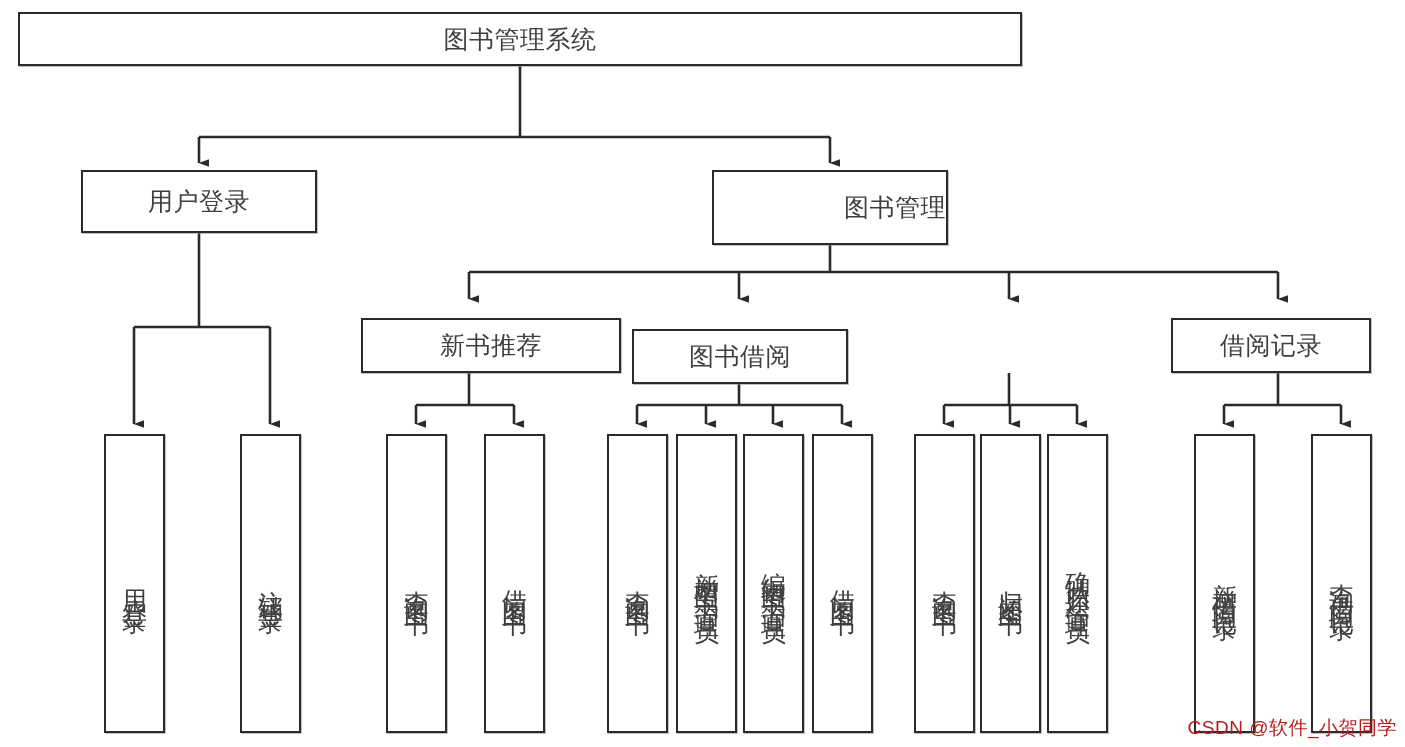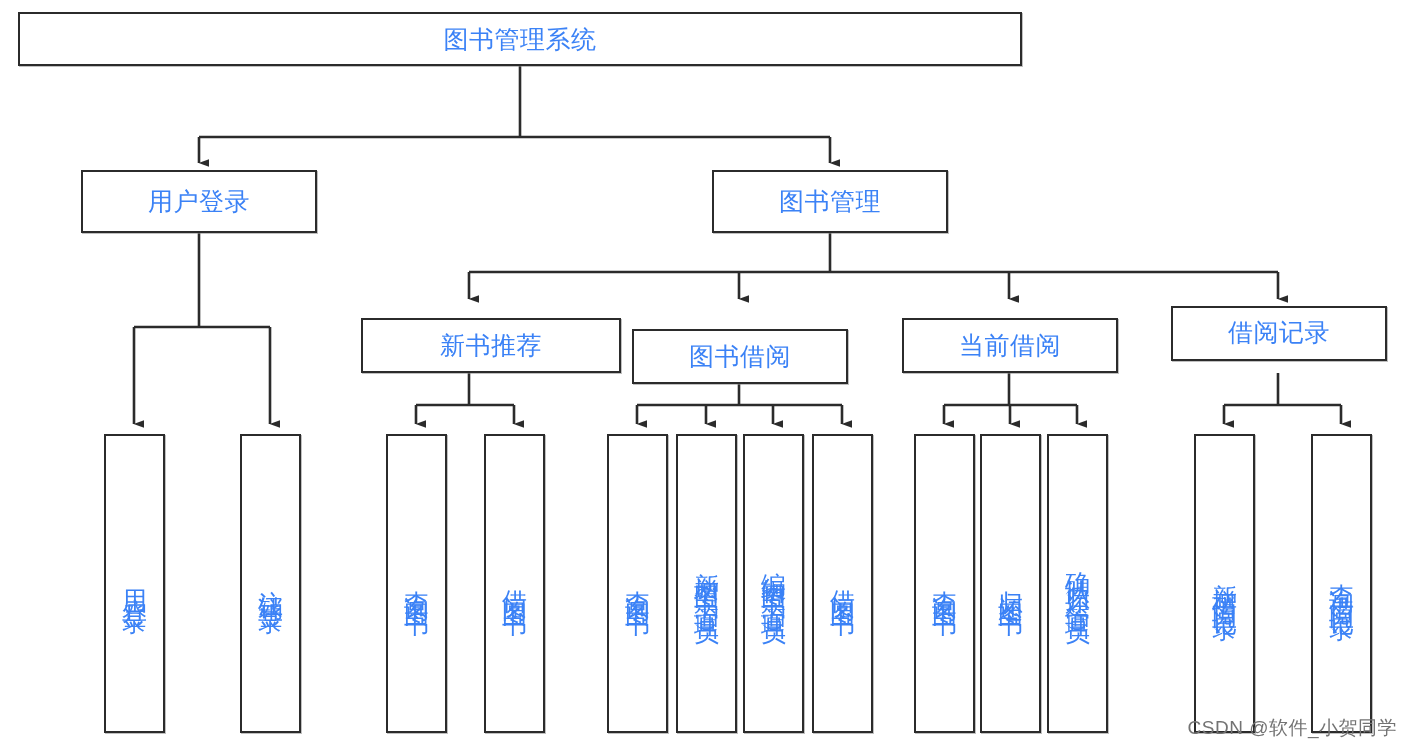--- a/index.html
+++ b/index.html
@@ -32,21 +32,21 @@
     position: absolute;
     box-sizing: border-box;
     background: #ffffff;
     border: 2px solid #2b2b2b;
     display: flex;
     align-items: center;
     justify-content: center;
     box-shadow: 1px 1px 0 rgba(140,140,140,0.55);
   }
   .node-label {
-    color: #3b82f6;
+    color: #404040;
     text-align: center;
     line-height: 1.15;
     white-space: nowrap;
   }
   
   .node.horizontal .node-label {
     writing-mode: horizontal-tb;
     font-size: 25px;
     letter-spacing: 0.5px;
   }
@@ -59,21 +59,21 @@
     text-orientation: upright;
     font-size: 25px;
     letter-spacing: 7px;
     line-height: 1;
   }
   .watermark {
     position: absolute;
     right: 8px;
     bottom: 6px;
     font-size: 19px;
-    color: #737373;
+    color: #b91c1c;
     letter-spacing: 0.5px;
     white-space: nowrap;
     user-select: none;
   }
 </style>
 </head>
 <body>
 
 <div id="diagram-root">
 
@@ -130,37 +130,34 @@
   </svg>
 
   <div class="node horizontal root" style="left:18px; top:12px; width:1004px; height:54px;">
     <span class="node-label">图书管理系统</span>
   </div>
 
   <div class="node horizontal" style="left:81px; top:170px; width:236px; height:63px;">
     <span class="node-label">用户登录</span>
   </div>
 
-  <div class="node horizontal" style="left:712px; top:170px; width:236px; height:63px;">
+  <div class="node horizontal" style="left:712px; top:170px; width:236px; height:75px;justify-content:flex-end;">
     <span class="node-label">图书管理</span>
   </div>
 
   <div class="node horizontal" style="left:361px; top:318px; width:260px; height:55px;">
     <span class="node-label">新书推荐</span>
   </div>
 
   <div class="node horizontal" style="left:632px; top:318px; width:216px; height:55px;margin-top:11px;">
     <span class="node-label">图书借阅</span>
   </div>
 
-  <div class="node horizontal" style="left:902px; top:318px; width:216px; height:55px;">
-    <span class="node-label">当前借阅</span>
-  </div>
-
-  <div class="node horizontal" style="left:1171px; top:306px; width:216px; height:55px;font-family:Liberation Serif, serif;">
+
+  <div class="node horizontal" style="left:1171px; top:318px; width:200px; height:55px;">
     <span class="node-label">借阅记录</span>
   </div>
 
   <div class="node vertical" style="left:104px; top:434px; width:61px; height:299px;">
     <span class="node-label">用户登录</span>
   </div>
 
   <div class="node vertical" style="left:240px; top:434px; width:61px; height:299px;">
     <span class="node-label">注销登录</span>
   </div>

